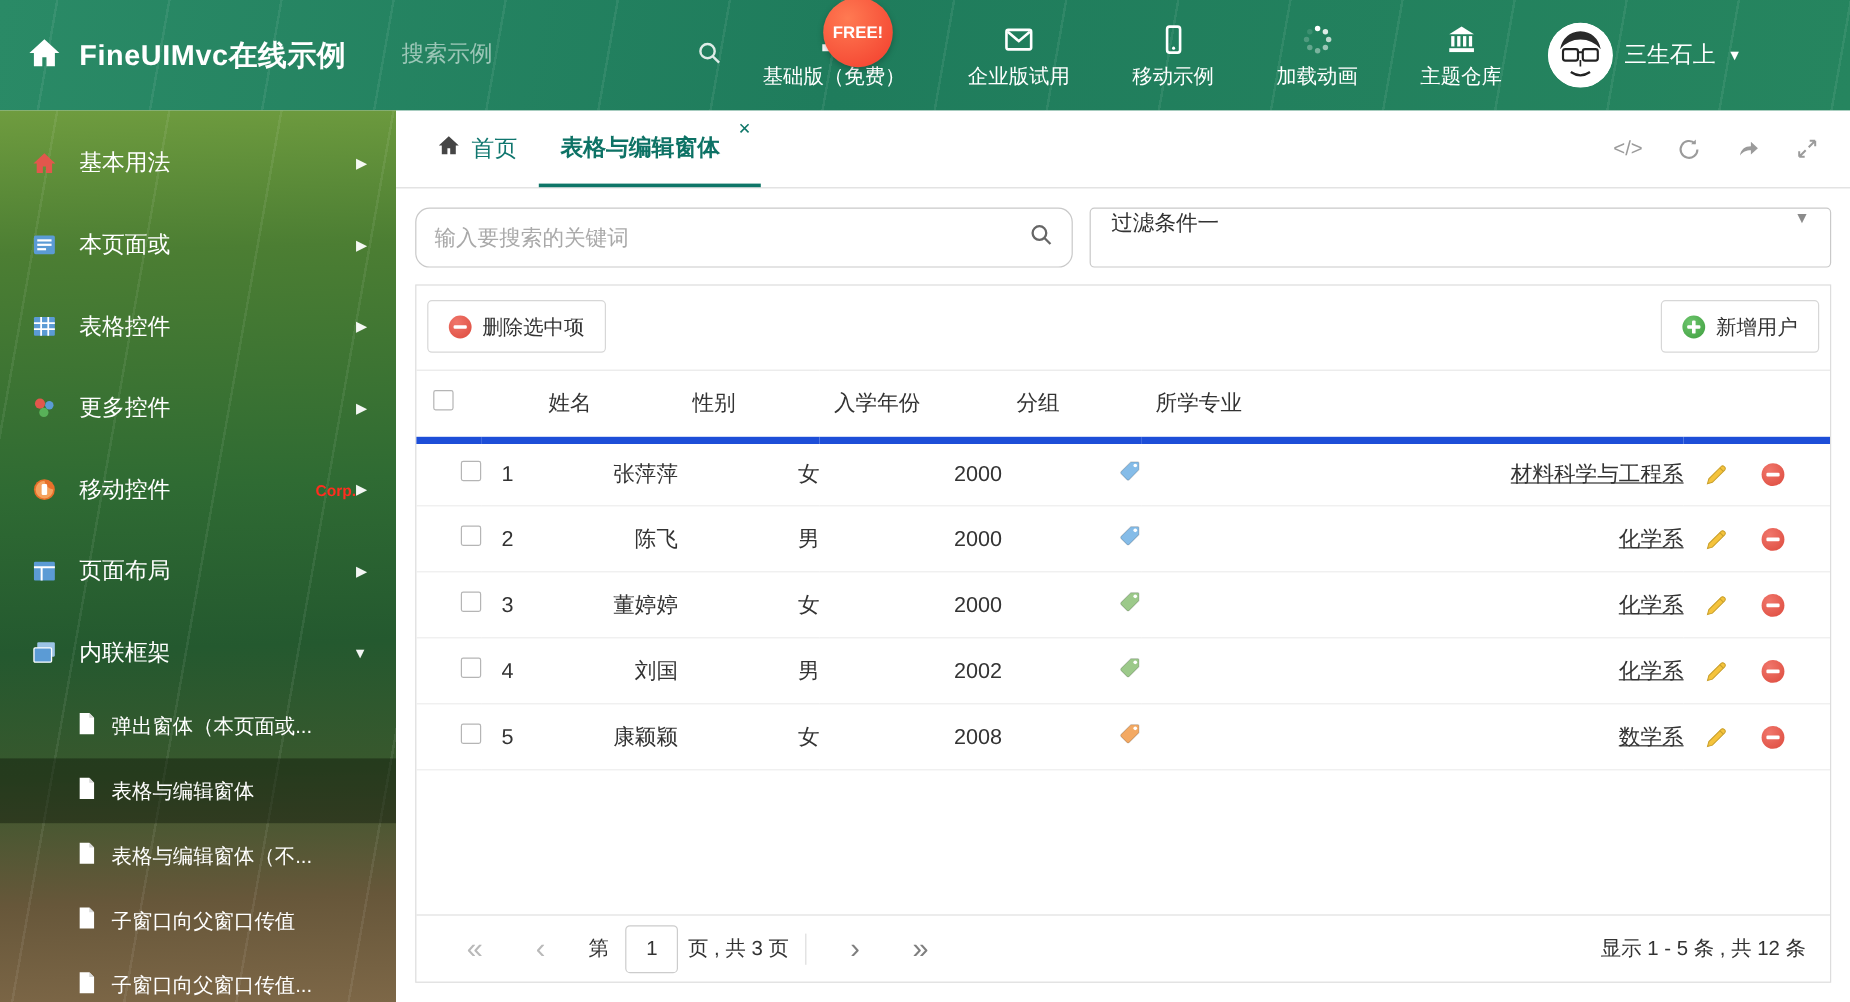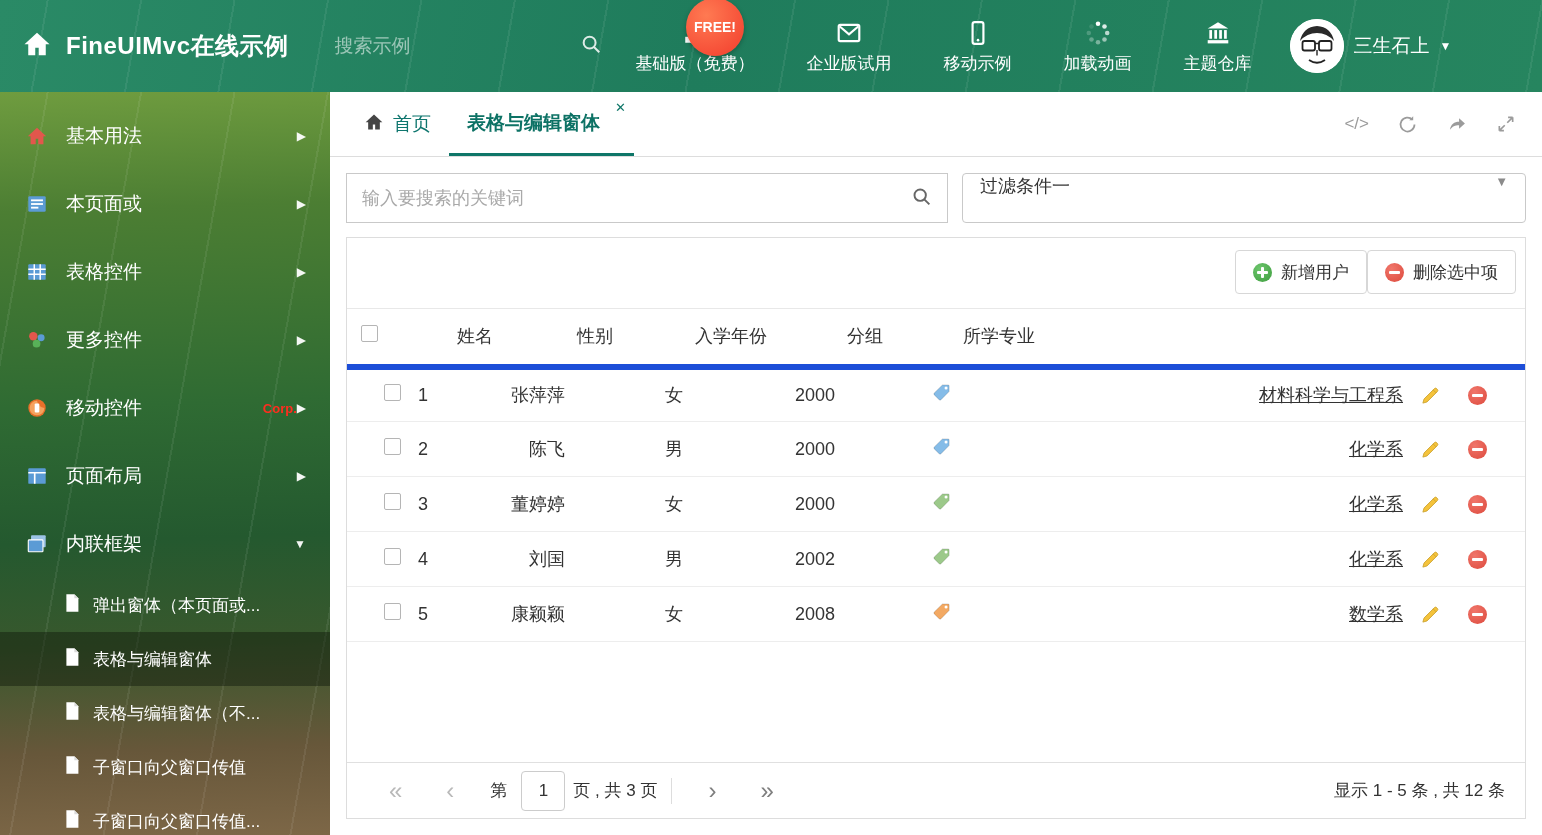--- a/index.html
+++ b/index.html
@@ -47,21 +47,21 @@
   .main { flex:1; display:flex; flex-direction:column; background:#fff; min-width:0; }
   .tabbar { flex:0 0 65px; border-bottom:1px solid #ddd; display:flex; align-items:stretch; padding-left:16px; position:relative; }
   .tab { display:flex; align-items:center; gap:9px; padding:0 18px; font-size:19px; color:#0f766e; cursor:pointer; position:relative; }
   .tab.active { color:#0d7265; font-weight:bold; border-bottom:3px solid #0e7668; padding-right:34px; }
   .tab-close { position:absolute; top:8px; right:8px; font-size:13px; color:#0e7668; font-weight:bold; cursor:pointer; }
   .tab-tools { margin-left:auto; display:flex; align-items:center; gap:28px; padding-right:26px; color:#9b9b9b; }
   .tool-icon { cursor:pointer; display:flex; align-items:center; font-size:17px; }
 
   .content { flex:1; display:flex; flex-direction:column; padding:16px; min-height:0; }
   .filter-row { flex:0 0 50px; display:flex; gap:14px; }
-  .search-box { width:602px; border:1px solid #c9c9c9; border-radius:0; display:flex; align-items:center; padding:0 15px; background:#fff; }
+  .search-box { width:548px; border:1px solid #c9c9c9; border-radius:12px; display:flex; align-items:center; padding:0 15px; background:#fff; }
   .search-box input { flex:1; border:none; outline:none; font-size:18px; color:#555; }
   .search-box input::placeholder { color:#a9a9a9; }
   .select-box { flex:1; border:1px solid #c9c9c9; border-radius:4px; display:flex; padding:0 17px; font-size:18px; color:#333; cursor:pointer;gap:16px; }
   .select-caret { margin-left:auto; color:#8b8b8b; font-size:13px; }
 
   .panel { margin-top:14px; flex:1; border:1px solid #ddd; display:flex; flex-direction:column; min-height:0; }
   .toolbar { padding:12px 9px 14px; display:flex; }
   .btn { height:44px; background:#fff; border:1px solid #d7d7d7; border-radius:4px; display:flex; align-items:center; gap:9px; padding:0 17px; font-size:17px; color:#333; cursor:pointer; }
   .btn-add { margin-left:auto; }
 
@@ -362,27 +362,27 @@
           </div>
           <div class="select-box">
             <span>过滤条件一</span>
             <span class="select-caret">▼</span>
           </div>
         </div>
 
         <div class="panel">
 
           <div class="toolbar">
+            <button class="btn">
+              <span class="circle-minus"></span>
+              <span>删除选中项</span>
+            </button>
             <button class="btn btn-add">
               <span class="circle-plus"></span>
               <span>新增用户</span>
-            </button>
-            <button class="btn">
-              <span class="circle-minus"></span>
-              <span>删除选中项</span>
             </button>
           </div>
 
           <table class="grid">
             <colgroup>
               <col style="width:54px">
                 <col style="width:44px">
                 <col style="width:120px">
                 <col style="width:118px">
               <col style="width:152px">

